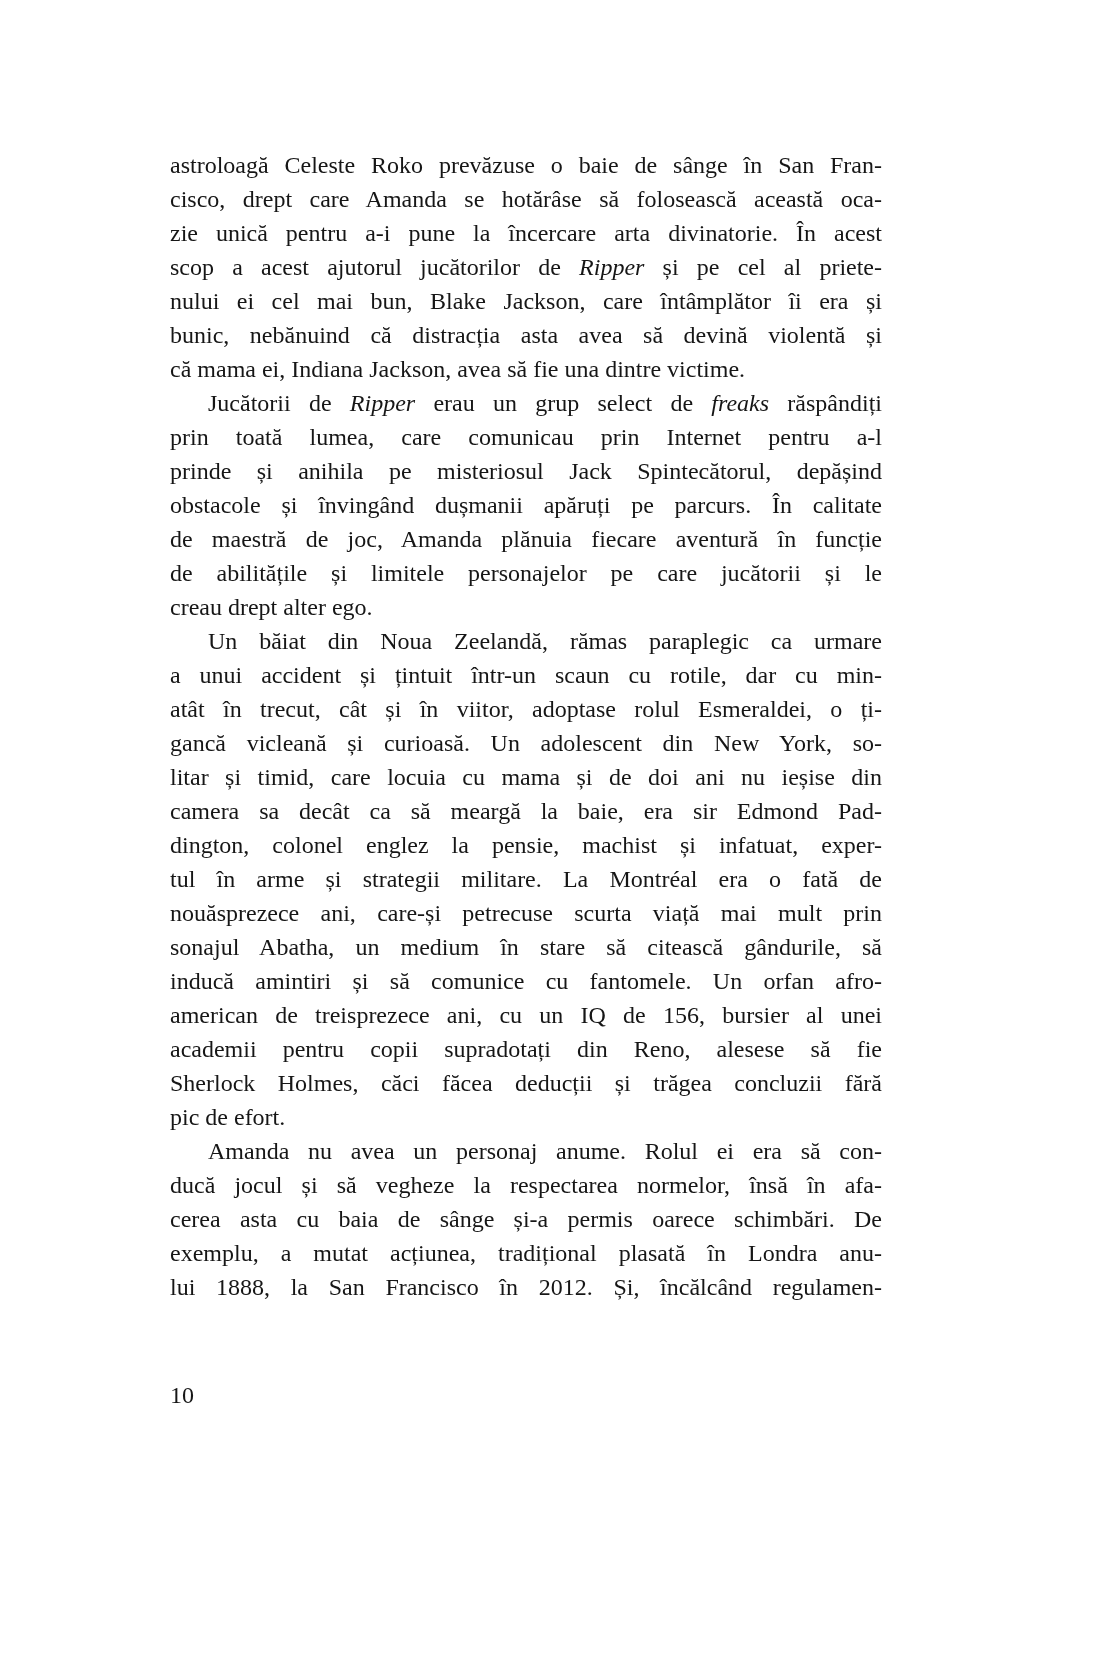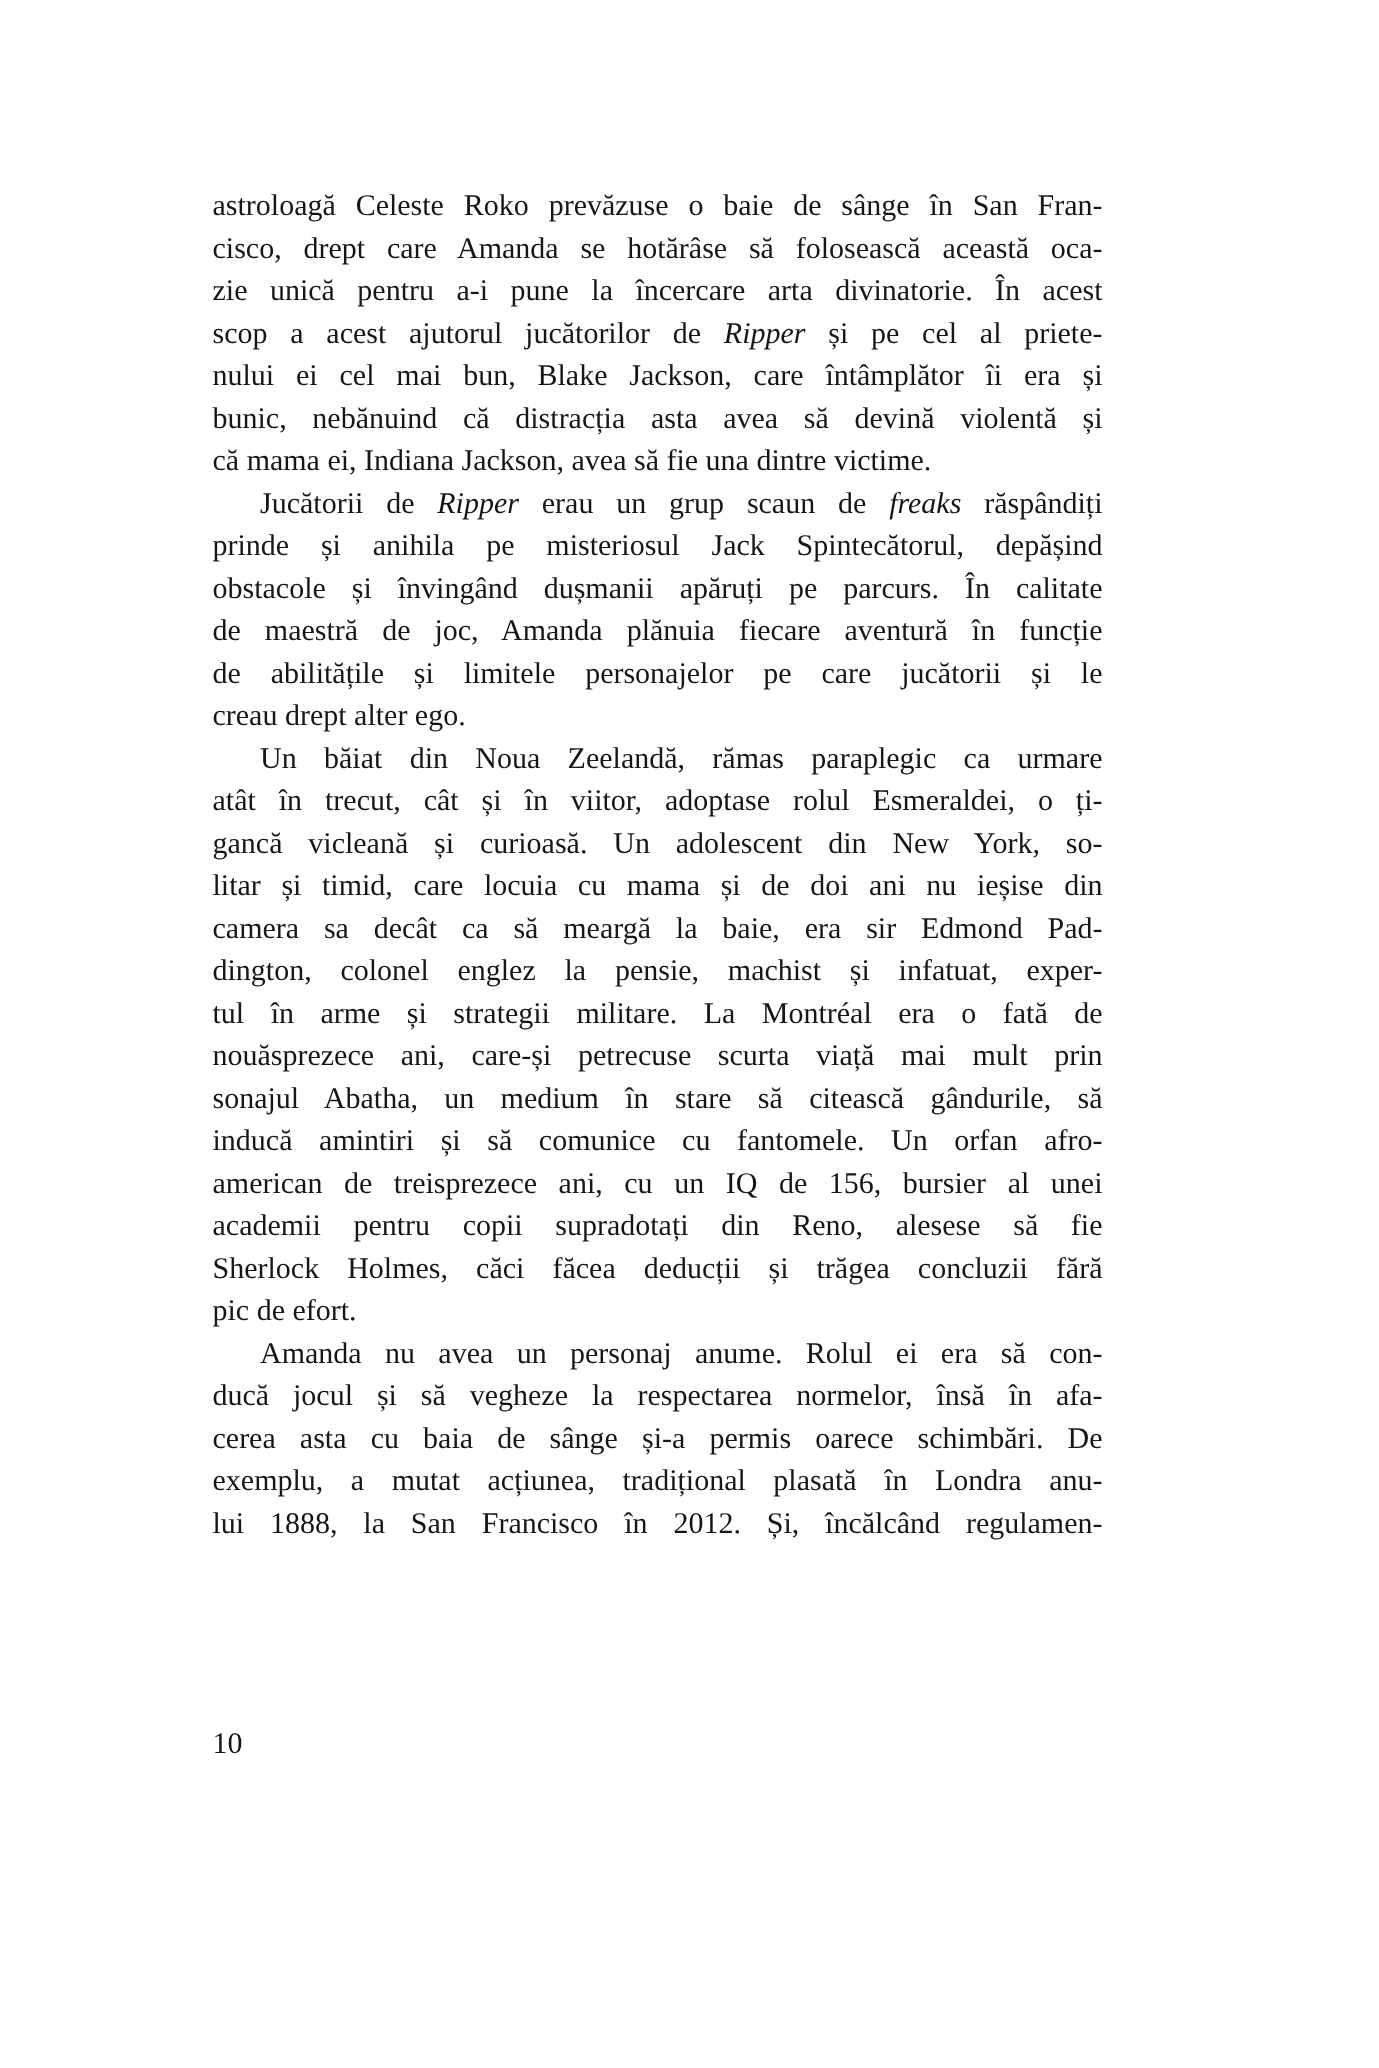--- a/index.html
+++ b/index.html
@@ -63,29 +63,31 @@
       <div class="para">
         <div class="line"><span>astroloagă Celeste Roko prevăzuse o baie de sânge în San Fran-</span></div>
         <div class="line"><span>cisco, drept care Amanda se hotărâse să folosească această oca-</span></div>
         <div class="line"><span>zie unică pentru a-i pune la încercare arta divinatorie. În acest</span></div>
         <div class="line"><span>scop a acest ajutorul jucătorilor de </span><em>Ripper</em><span> și pe cel al priete-</span></div>
         <div class="line"><span>nului ei cel mai bun, Blake Jackson, care întâmplător îi era și</span></div>
         <div class="line"><span>bunic, nebănuind că distracția asta avea să devină violentă și</span></div>
         <div class="line lastline"><span>că mama ei, Indiana Jackson, avea să fie una dintre victime.</span></div>
       </div>
       <div class="para">
-        <div class="line indent"><span>Jucătorii de </span><em>Ripper</em><span> erau un grup scaun de </span><em>freaks</em><span> răspândiți</span></div>
+        <div class="line indent"><span>Jucătorii de </span><em>Ripper</em><span> erau un grup select de </span><em>freaks</em><span> răspândiți</span></div>
+        <div class="line"><span>prin toată lumea, care comunicau prin Internet pentru a-l</span></div>
         <div class="line"><span>prinde și anihila pe misteriosul Jack Spintecătorul, depășind</span></div>
         <div class="line"><span>obstacole și învingând dușmanii apăruți pe parcurs. În calitate</span></div>
         <div class="line"><span>de maestră de joc, Amanda plănuia fiecare aventură în funcție</span></div>
         <div class="line"><span>de abilitățile și limitele personajelor pe care jucătorii și le</span></div>
         <div class="line lastline"><span>creau drept alter ego.</span></div>
       </div>
       <div class="para">
         <div class="line indent"><span>Un băiat din Noua Zeelandă, rămas paraplegic ca urmare</span></div>
+        <div class="line"><span>a unui accident și țintuit într-un scaun cu rotile, dar cu min-</span></div>
         <div class="line"><span>atât în trecut, cât și în viitor, adoptase rolul Esmeraldei, o ți-</span></div>
         <div class="line"><span>gancă vicleană și curioasă. Un adolescent din New York, so-</span></div>
         <div class="line"><span>litar și timid, care locuia cu mama și de doi ani nu ieșise din</span></div>
         <div class="line"><span>camera sa decât ca să meargă la baie, era sir Edmond Pad-</span></div>
         <div class="line"><span>dington, colonel englez la pensie, machist și infatuat, exper-</span></div>
         <div class="line"><span>tul în arme și strategii militare. La Montréal era o fată de</span></div>
         <div class="line"><span>nouăsprezece ani, care-și petrecuse scurta viață mai mult prin</span></div>
         <div class="line"><span>sonajul Abatha, un medium în stare să citească gândurile, să</span></div>
         <div class="line"><span>inducă amintiri și să comunice cu fantomele. Un orfan afro-</span></div>
         <div class="line"><span>american de treisprezece ani, cu un IQ de 156, bursier al unei</span></div>

